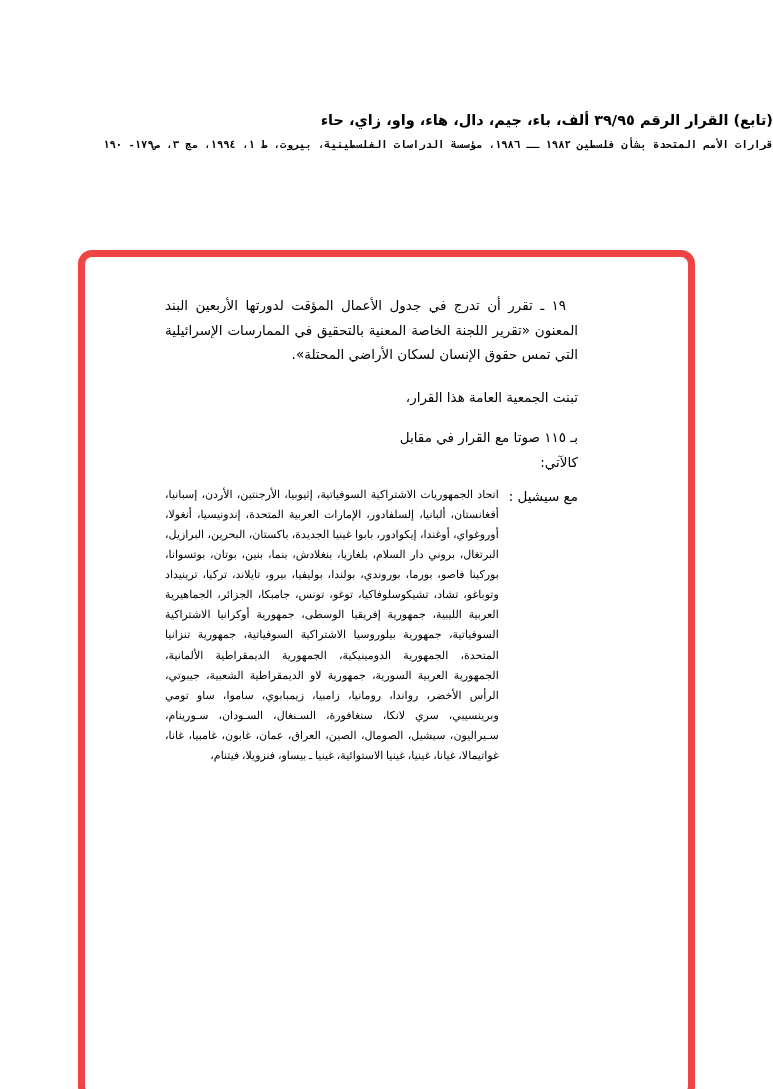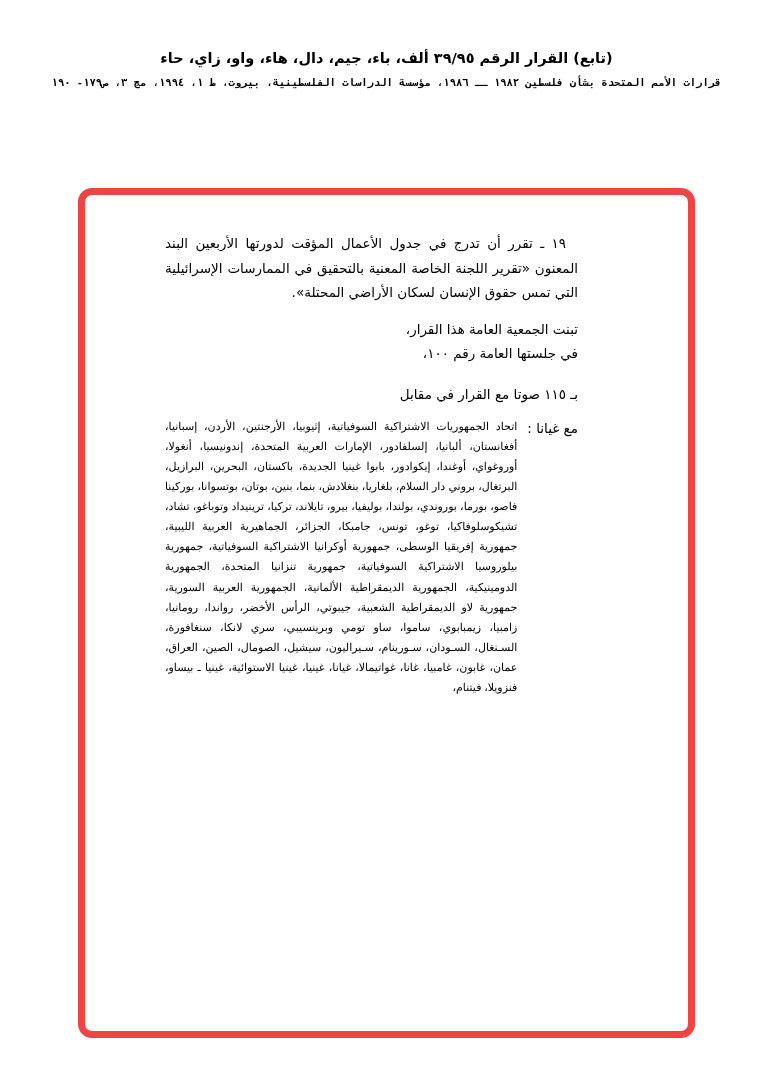--- a/index.html
+++ b/index.html
@@ -15,22 +15,22 @@
     position: relative;
     overflow: hidden;
   }
   .page {
     width: 773px;
     height: 1089px;
     position: relative;
     box-sizing: border-box;
   }
   .header {
-    text-align: center;
-    margin-top: 48px;
+    text-align: right;
+    margin-top: 110px;
   }
   .header-title {
     font-size: 14.5px;
     font-weight: bold;
     letter-spacing: 0px;
     line-height: 1.5;
     direction: rtl;
   }
   .header-subtitle {
     font-size: 10.5px;
@@ -62,21 +62,21 @@
   .para {
     font-size: 13.5px;
     line-height: 1.82;
     margin: 0 0 0 0;
     direction: rtl;
   }
   .para.indent {
     text-indent: 12px;
   }
   .lines {
-    margin-top: 12px;
+    margin-top: 18px;
   }
   .line {
     font-size: 13.5px;
     line-height: 1.82;
     direction: rtl;
     text-align: right;
   }
   .vote-block {
     margin-top: 16px;
   }
@@ -119,28 +119,28 @@
     <div class="header-subtitle">قرارات الأمم المتحدة بشأن فلسطين ١٩٨٢ ــ ١٩٨٦، مؤسسة الدراسات الفلسطينية، بيروت، ط ١، ١٩٩٤، مج ٣، ص١٧٩- ١٩٠</div>
   </div>
 
   <div class="frame">
     <div class="content">
 
       <p class="para indent">١٩ ـ تقرر أن تدرج في جدول الأعمال المؤقت لدورتها الأربعين البند المعنون «تقرير اللجنة الخاصة المعنية بالتحقيق في الممارسات الإسرائيلية التي تمس حقوق الإنسان لسكان الأراضي المحتلة».</p>
 
       <div class="lines">
         <div class="line">تبنت الجمعية العامة هذا القرار،</div>
-        <div class="line">في جلستها العامة رقم ١٠٠،</div>
       </div>
 
       <div class="vote-block">
         <div class="vote-line">بـ ١١٥ صوتا مع القرار في مقابل</div>
+        <div class="vote-line">كالآتي:</div>
       </div>
 
       <div class="list-section">
-        <div class="list-label">مع غيانا :</div>
+        <div class="list-label">مع سيشيل :</div>
         <div class="list-body">اتحاد الجمهوريات الاشتراكية السوفياتية، إثيوبيا، الأرجنتين، الأردن، إسبانيا، أفغانستان، ألبانيا، إلسلفادور، الإمارات العربية المتحدة، إندونيسيا، أنغولا، أوروغواي، أوغندا، إيكوادور، بابوا غينيا الجديدة، باكستان، البحرين، البرازيل، البرتغال، بروني دار السلام، بلغاريا، بنغلادش، بنما، بنين، بوتان، بوتسوانا، بوركينا فاصو، بورما، بوروندي، بولندا، بوليفيا، بيرو، تايلاند، تركيا، ترينيداد وتوباغو، تشاد، تشيكوسلوفاكيا، توغو، تونس، جامبكا، الجزائر، الجماهيرية العربية الليبية، جمهورية إفريقيا الوسطى، جمهورية أوكرانيا الاشتراكية السوفياتية، جمهورية بيلوروسيا الاشتراكية السوفياتية، جمهورية تنزانيا المتحدة، الجمهورية الدومينيكية، الجمهورية الديمقراطية الألمانية، الجمهورية العربية السورية، جمهورية لاو الديمقراطية الشعبية، جيبوتي، الرأس الأخضر، رواندا، رومانيا، زامبيا، زيمبابوي، ساموا، ساو تومي وبرينسيبي، سري لانكا، سنغافورة، السـنغال، السـودان، سـورينام، سـيراليون، سيشيل، الصومال، الصين، العراق، عمان، غابون، غامبيا، غانا، غواتيمالا، غيانا، غينيا، غينيا الاستوائية، غينيا ـ بيساو، فنزويلا، فيتنام،</div>
       </div>
 
     </div>
   </div>
 
 </div>
 
 </body></html>

